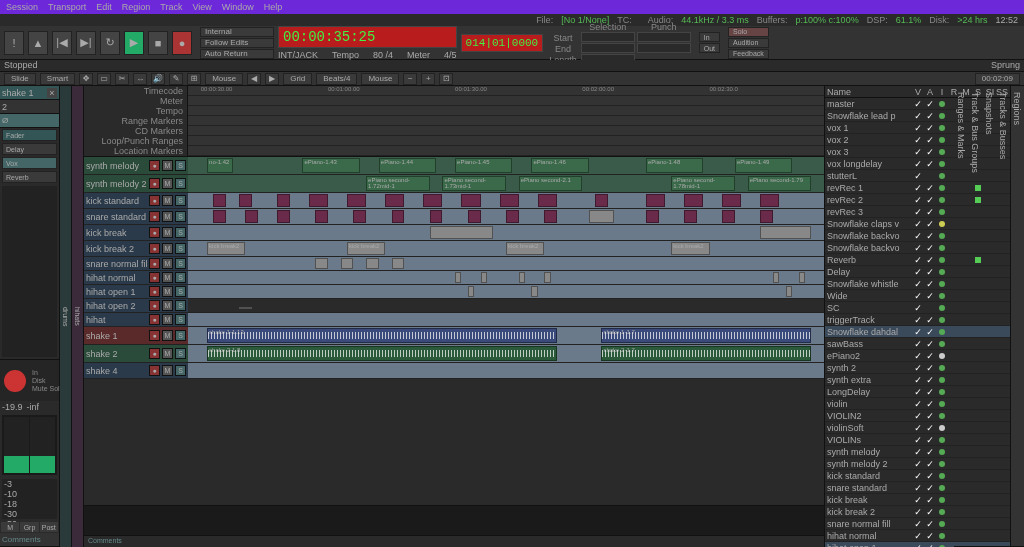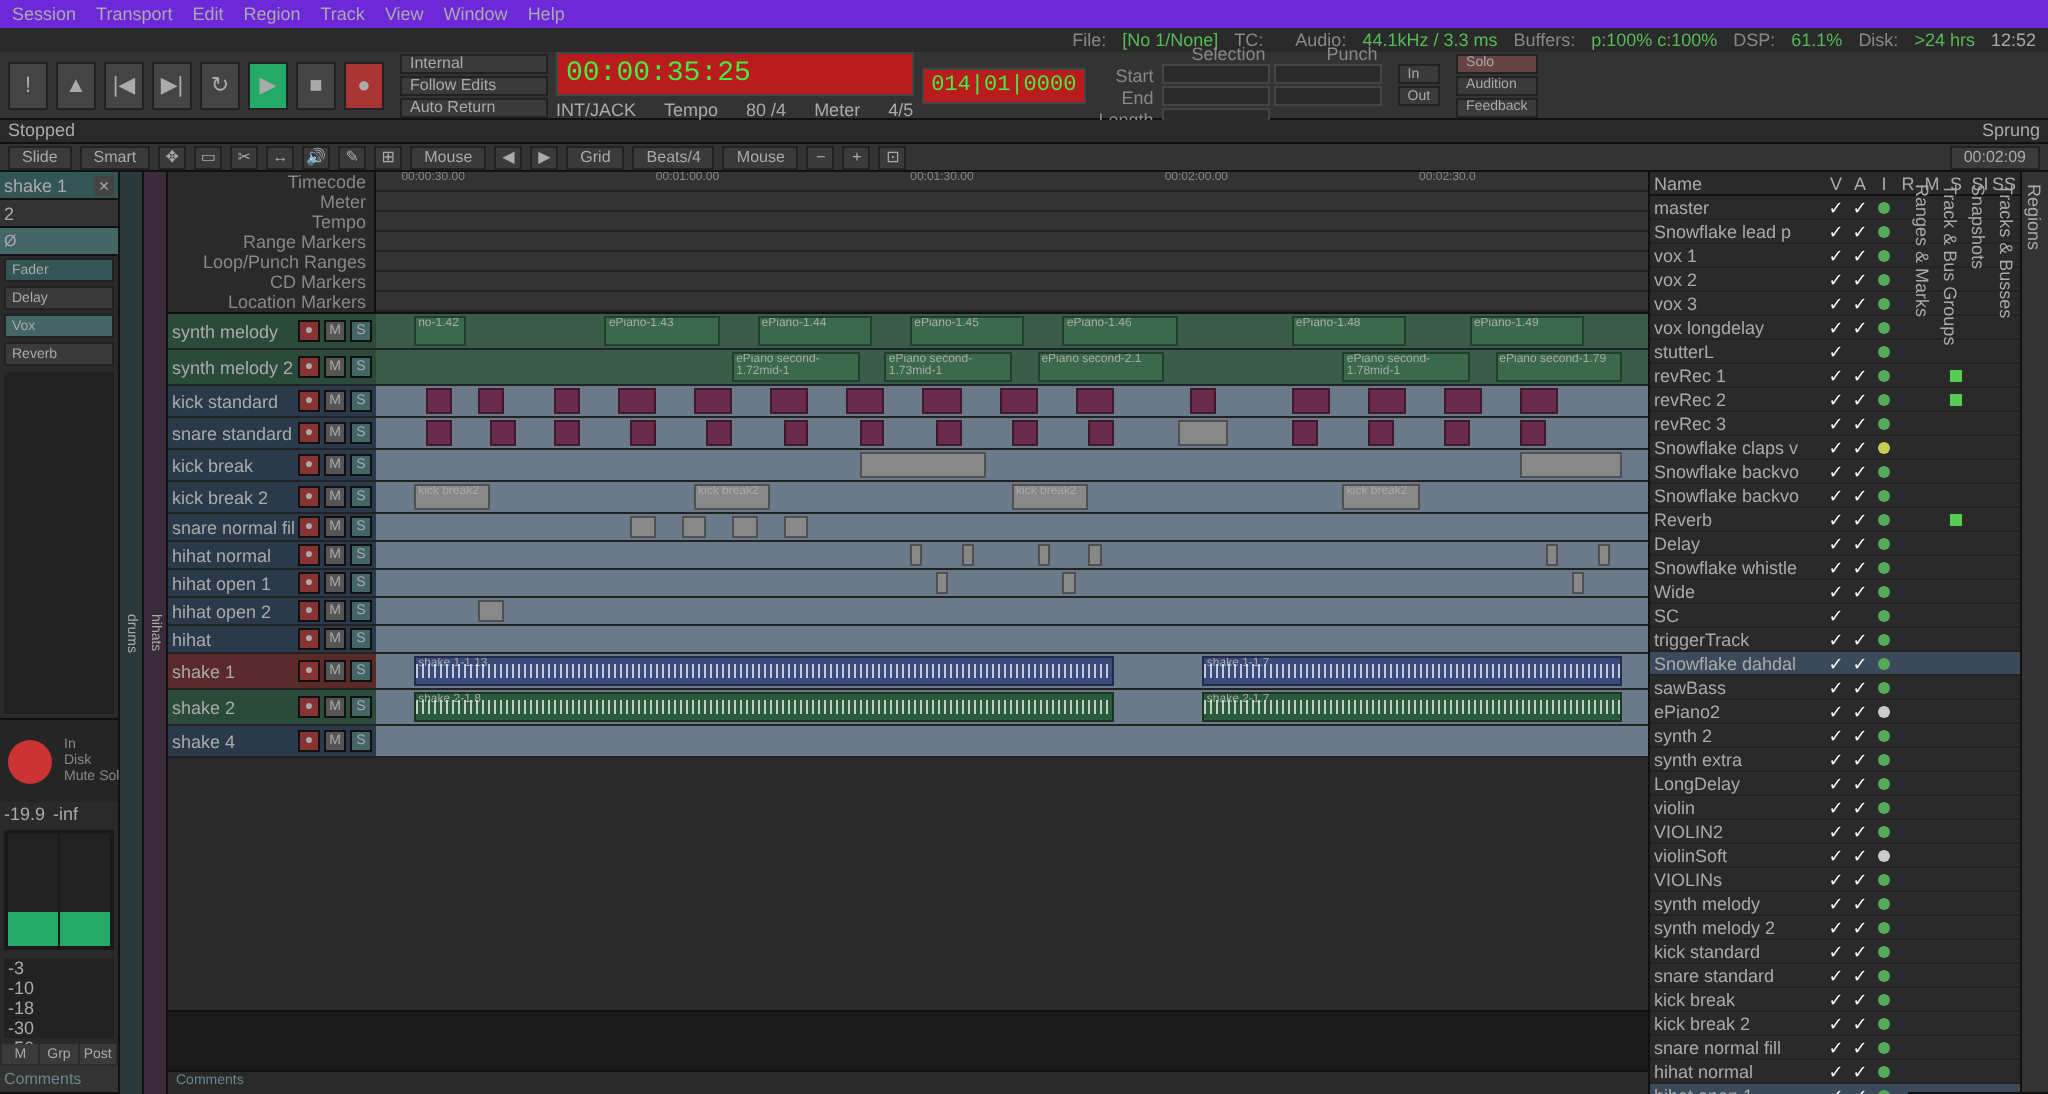--- a/index.html
+++ b/index.html
@@ -14,21 +14,21 @@
 .tbtn.play{background:#2a6}
 .tbtn.rec{background:#a33}
 .selbox{display:flex;flex-direction:column;gap:1px;margin-left:4px}
 .selbox .r{height:10px;background:#3a3a3a;border:1px solid #222;font-size:8px;padding:0 4px;display:flex;align-items:center;min-width:74px}
 .clock{background:#b91c1c;border:1px solid #444;padding:2px 4px;font-family:Liberation Mono, monospace;font-size:14px;color:#4e4}
 .clock.sm{font-size:11px}
 .clockcol{display:flex;flex-direction:column;gap:2px;font-size:7px;color:#666}
 .seltbl{display:flex;gap:2px;font-size:7px}
 .seltbl .c{display:flex;flex-direction:column;gap:1px}
 .seltbl .cell{background:#2a2a2a;border:1px solid #444;padding:1px 4px;height:10px;width:54px}
-.seltbl .hdr{color:#888;text-align:right;padding:1px 2px;height:10px}
+.seltbl .hdr{color:#888;text-align:center;padding:1px 2px;height:10px}
 .stbtn{height:10px;background:#3a3a3a;border:1px solid #222;font-size:7px;padding:0 4px;display:flex;align-items:center}
 .secondbar{height:14px;background:#333;border-bottom:1px solid #111;display:flex;align-items:center;gap:4px;padding:0 4px}
 .secondbar .sb{height:12px;background:#3a3a3a;border:1px solid #222;font-size:8px;padding:0 6px;display:flex;align-items:center}
 .secondbar .ibtn{width:14px;height:12px;background:#3a3a3a;border:1px solid #222;display:flex;align-items:center;justify-content:center;font-size:8px}
 .main{flex:1;display:flex;overflow:hidden}
 .left{width:60px;background:#2a2a2a;border-right:1px solid #111;display:flex;flex-direction:column}
 .left .strip{height:14px;background:#333;border-bottom:1px solid #111;display:flex;align-items:center;justify-content:space-between;padding:0 2px;font-size:8px}
 .left .title{background:#355;color:#fff}
 .left .x{width:10px;height:10px;background:#444;display:flex;align-items:center;justify-content:center}
 .left .btn{height:12px;background:#3a3a3a;border:1px solid #222;margin:1px 2px;font-size:7px;display:flex;align-items:center;padding:0 3px}
@@ -268,25 +268,25 @@
         </div>
         <div class="ruler">
           <div class="lbl">Tempo</div>
           <div class="body"></div>
         </div>
         <div class="ruler">
           <div class="lbl">Range Markers</div>
           <div class="body"></div>
         </div>
         <div class="ruler">
+          <div class="lbl">CD Markers</div>
+          <div class="body"></div>
+        </div>
+        <div class="ruler">
           <div class="lbl">Loop/Punch Ranges</div>
-          <div class="body"></div>
-        </div>
-        <div class="ruler">
-          <div class="lbl">CD Markers</div>
           <div class="body"></div>
         </div>
         <div class="ruler">
           <div class="lbl">Location Markers</div>
           <div class="body"></div>
         </div>
       </div>
     <div class="tracks" id="tracks">
         <div class="track synth" style="height: 18px;">
           <div class="hdr">
@@ -432,21 +432,21 @@
             <span class="b rec">●</span>
             <span class="b mute">M</span>
             <span class="b solo">S</span>
           </div>
           <div class="lane">
             <div class="region gry" style="left: 44%; width: 1%;"></div>
             <div class="region gry" style="left: 54%; width: 1%;"></div>
             <div class="region gry" style="left: 94%; width: 1%;"></div>
           </div>
         </div>
-        <div class="track drum" style="height: 14px;">
+        <div class="track drum" style="height: 14px; align-items: center;">
           <div class="hdr">
             <span class="nm">hihat open 2</span>
             <span class="b rec">●</span>
             <span class="b mute">M</span>
             <span class="b solo">S</span>
           </div>
           <div class="lane">
             <div class="region gry" style="left: 8%; width: 2%;"></div>
           </div>
         </div>

